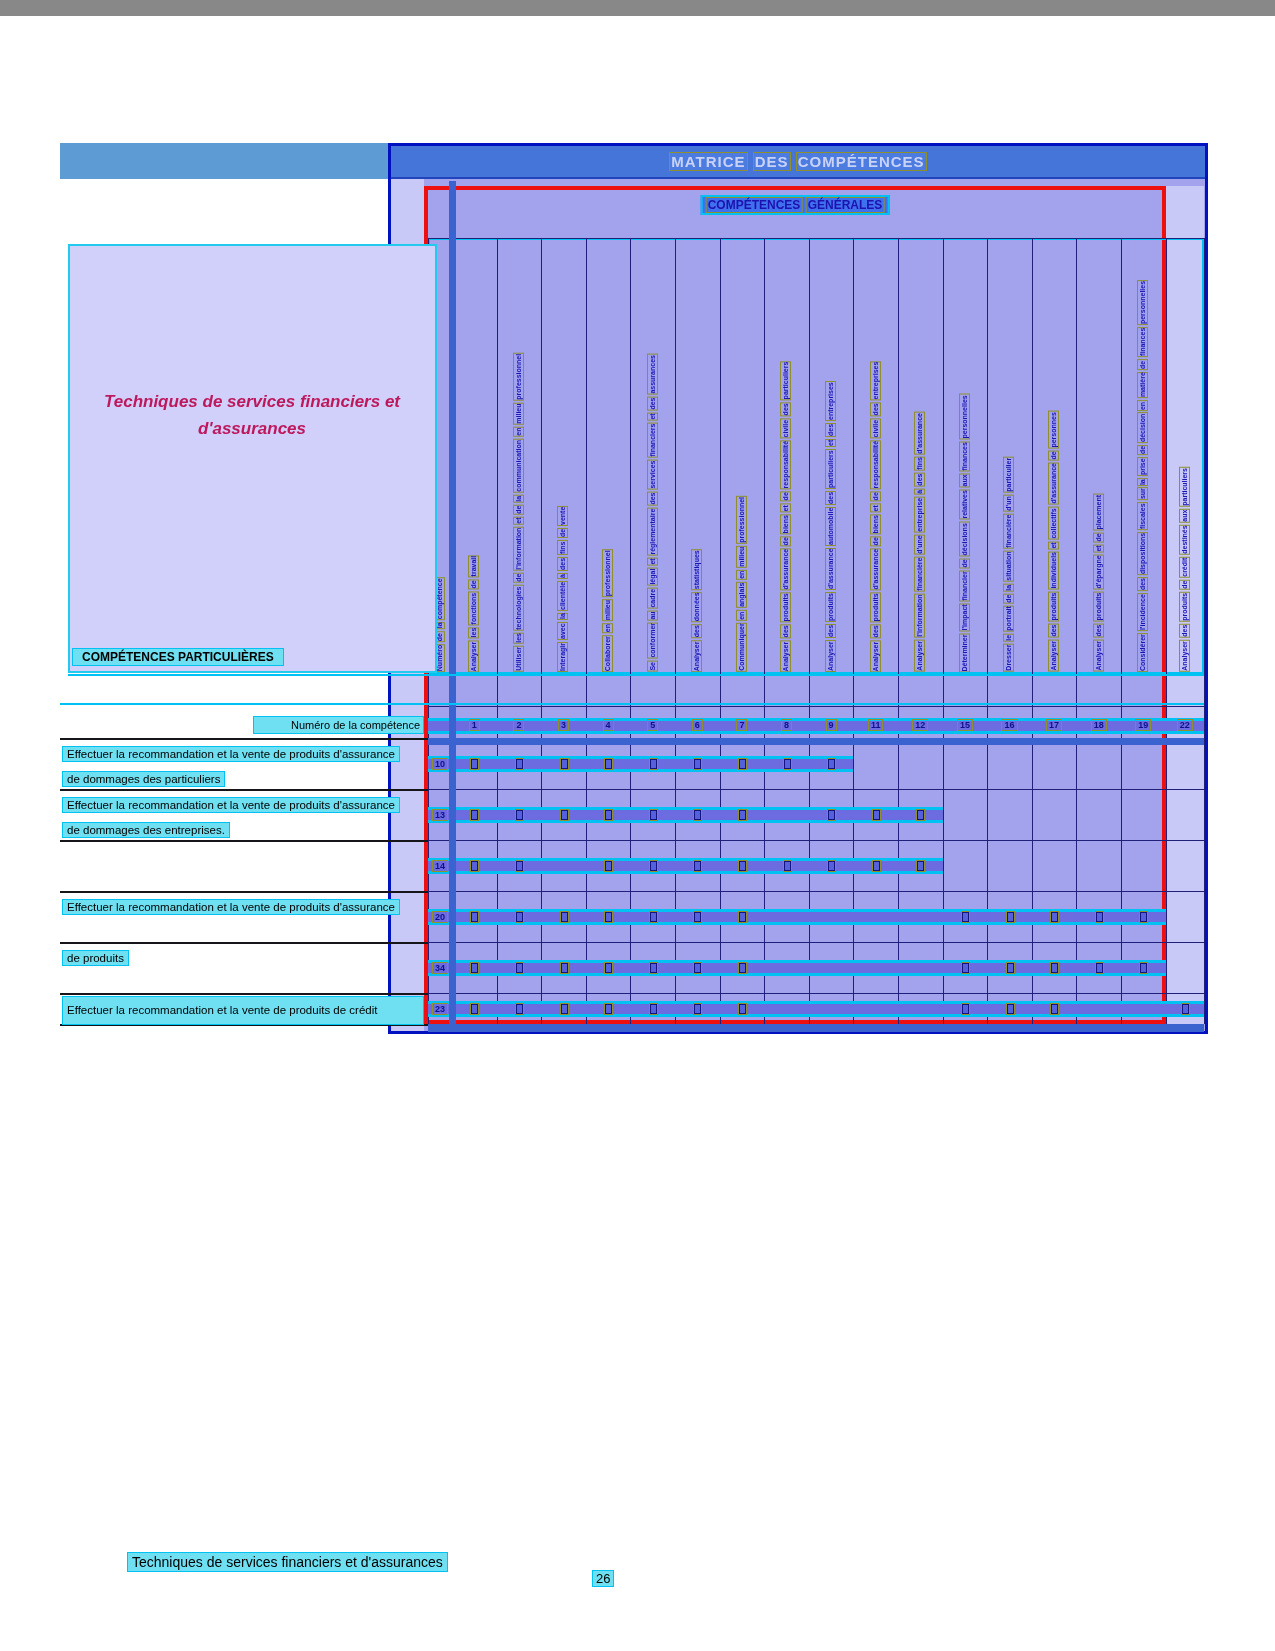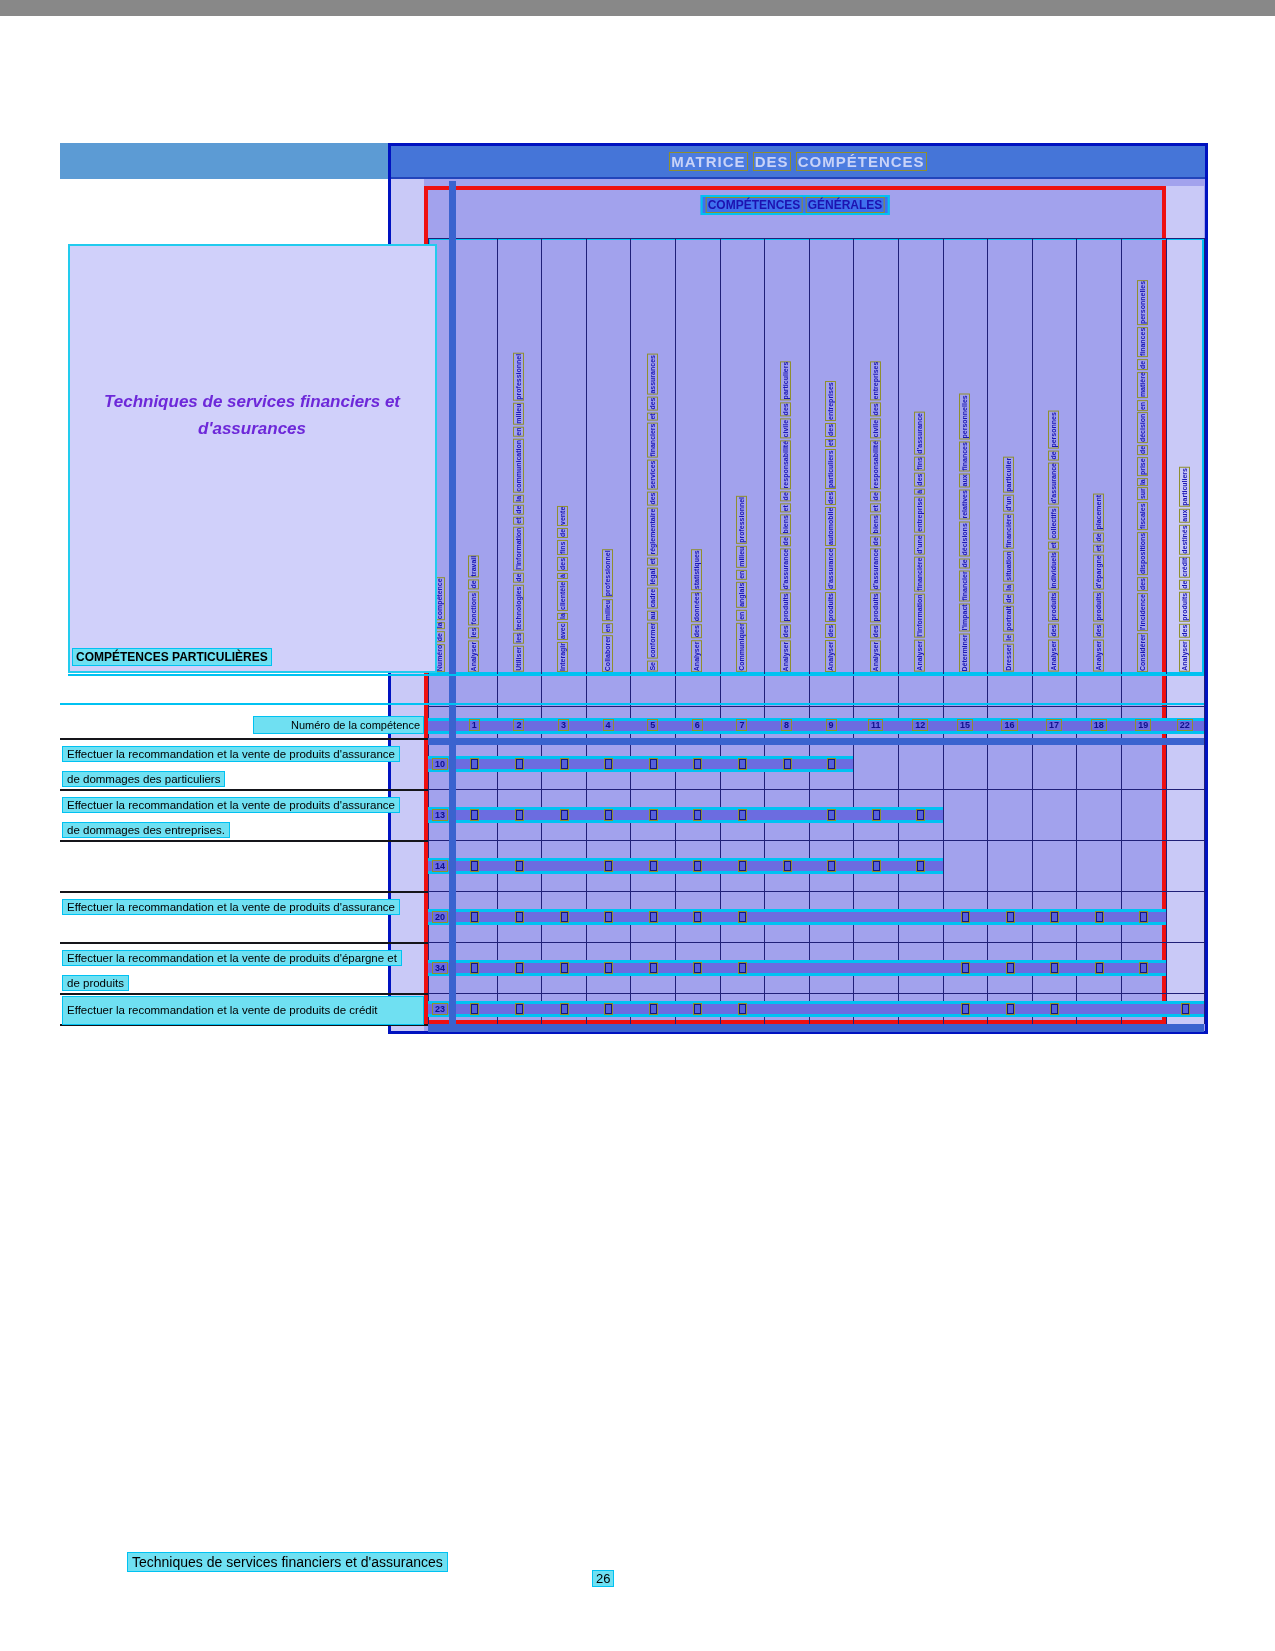--- a/index.html
+++ b/index.html
@@ -37,23 +37,23 @@
   .vlab{writing-mode:vertical-rl;transform:rotate(180deg);font-size:7px;line-height:10px;
         color:#1a16b4;font-weight:bold;max-height:424px}
   
   .band{box-sizing:border-box;height:16px;border-top:3px solid #00c2f2;border-bottom:3px solid #00c2f2;background:#6c6ce0}
   .cnum{font-size:9px;font-weight:bold;color:#10108c;text-align:center;line-height:14px}
   .cnum span{border:1px solid #8f8f2e;padding:0 2px}
   .mark{box-sizing:border-box;width:7px;height:10px;background:#5560dd;border:1px solid #141480;outline:1px solid #8f8f2e}
   
   .panel{left:68px;top:228px;width:369px;height:429px;background:#d0d0fa;border:2px solid #22cbee;box-sizing:border-box}
   .panel-title{position:absolute;left:2px;top:142px;width:360px;text-align:center;
-        font-size:17px;font-style:italic;font-weight:bold;color:#6d28d9;line-height:27px}
+        font-size:17px;font-style:italic;font-weight:bold;color:#be185d;line-height:27px}
   .panel-subtitle{position:absolute;left:2px;top:404px;font-size:12px;font-weight:bold}
-  .panel-subtitle .hl{padding:1px 3px}
+  .panel-subtitle .hl{padding:1px 9px}
   
   .rowlab{font-size:11.5px;color:#000;line-height:25.5px;white-space:nowrap}
   .rowlab .hl{padding:1px 4px}
   .numrow-label{left:253px;top:700px;width:171px;height:19px;font-size:11px;text-align:right}
   .numrow-label span{background:#6fe0f2;border:1px solid #00c2f2;display:block;line-height:16px;padding-right:3px}
   
   .footer{left:127px;top:1538px;font-size:14px}
   .footer .hl{padding:1px 4px}
   .pagenum{left:592px;top:1555px;font-size:13px}
   .pagenum .hl{padding:0 3px}
@@ -248,21 +248,20 @@
       <div class="mark" style="left: 605.1px; top: 946.5px; position: absolute;"></div>
       <div class="mark" style="left: 649.7px; top: 946.5px; position: absolute;"></div>
       <div class="mark" style="left: 694.3px; top: 946.5px; position: absolute;"></div>
       <div class="mark" style="left: 738.9px; top: 946.5px; position: absolute;"></div>
       <div class="mark" style="left: 961.9px; top: 946.5px; position: absolute;"></div>
       <div class="mark" style="left: 1006.5px; top: 946.5px; position: absolute;"></div>
       <div class="mark" style="left: 1051.1px; top: 946.5px; position: absolute;"></div>
       <div class="mark" style="left: 1095.7px; top: 946.5px; position: absolute;"></div>
       <div class="mark" style="left: 1140.3px; top: 946.5px; position: absolute;"></div>
       <div class="rowlab" style="left: 62px; top: 929.5px; width: 366px; position: absolute;">
-        <div><span class="hl">Effectuer la recommandation et la vente de produits d'épargne et</span></div>
         <div><span class="hl">de produits</span></div>
       </div>
       <div class="band" style="left: 428px; top: 984.5px; width: 776px; position: absolute;"></div>
       <div class="cnum" style="left: 430px; top: 985.5px; width: 20px; position: absolute;"><span>23</span></div>
       <div class="mark" style="left: 471.3px; top: 987.5px; position: absolute;"></div>
       <div class="mark" style="left: 515.9px; top: 987.5px; position: absolute;"></div>
       <div class="mark" style="left: 560.5px; top: 987.5px; position: absolute;"></div>
       <div class="mark" style="left: 605.1px; top: 987.5px; position: absolute;"></div>
       <div class="mark" style="left: 649.7px; top: 987.5px; position: absolute;"></div>
       <div class="mark" style="left: 694.3px; top: 987.5px; position: absolute;"></div>

